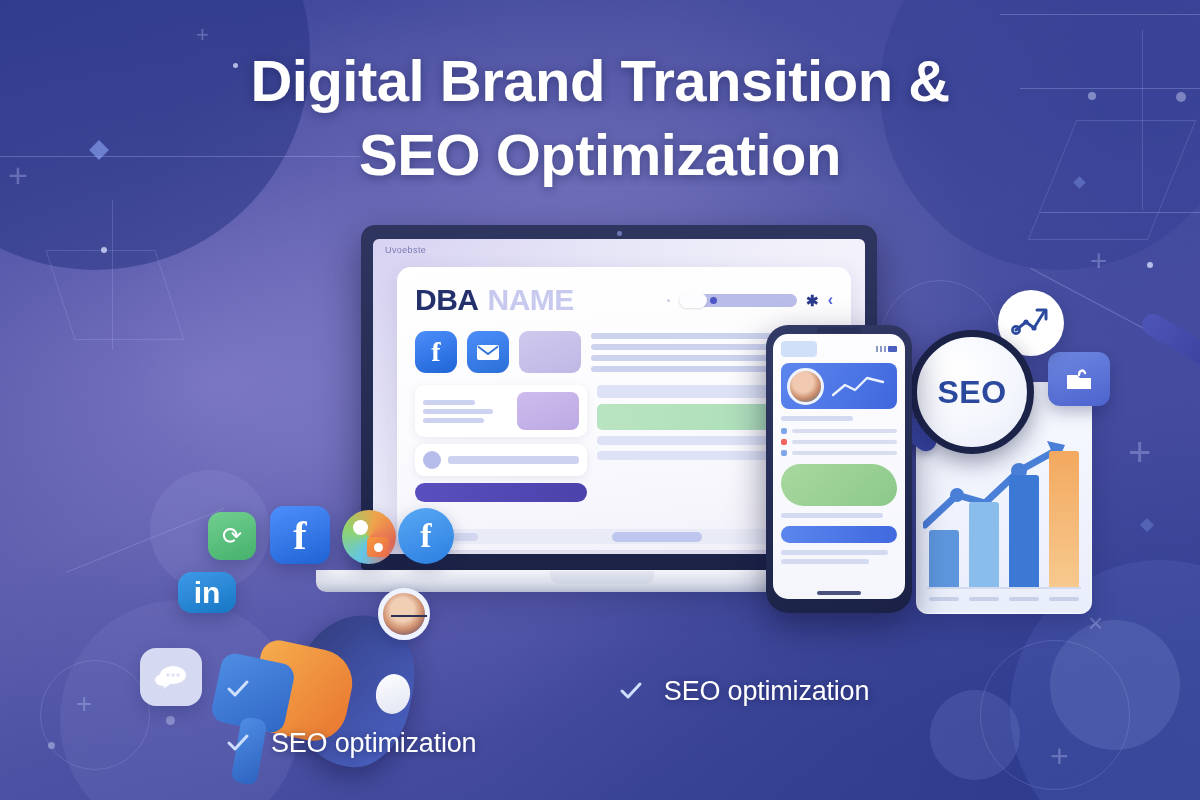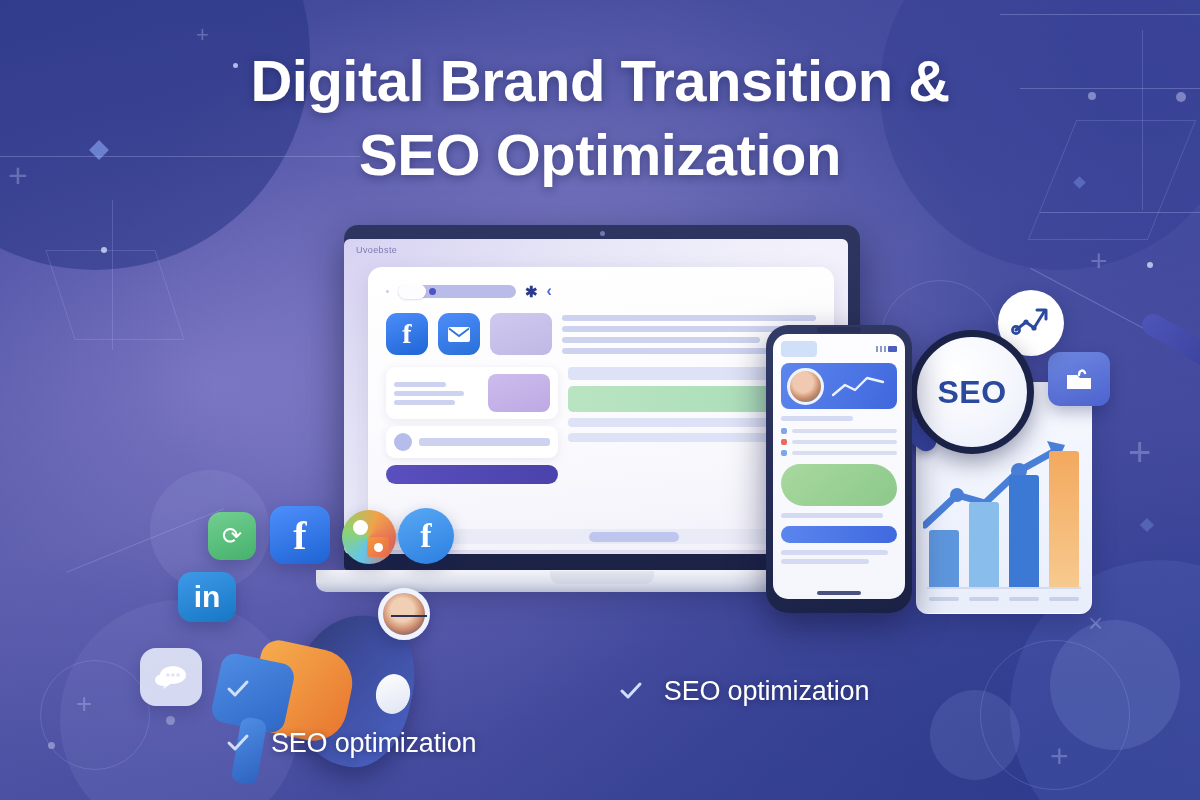--- a/index.html
+++ b/index.html
@@ -38,25 +38,25 @@
     color:#ffffff; font-weight:bold; font-size:58px; line-height:74px;
     letter-spacing:-0.5px; text-shadow:0 2px 10px rgba(20,24,70,.45);
   }
 
   
   .devices { position:absolute; left:0; top:180px; width:1200px; height:460px; z-index:20; }
 
   
   .laptop { position:absolute; left:344px; top:45px; width:516px; height:375px; }
   .laptop-lid {
-    position:absolute; left:0; top:0; width:516px; height:345px;
+    position:absolute; left:17px; top:0; width:516px; height:345px;
     background:linear-gradient(180deg,#2e3660 0%,#222a50 70%,#1b2246 100%);
     border-radius:14px 14px 4px 4px;
     box-shadow:0 14px 40px rgba(15,18,55,.55);
-    padding:14px 12px 16px 0;
+    padding:14px 12px 16px 12px;
   }
   .cam { position:absolute; top:6px; left:50%; width:5px; height:5px; margin-left:-2.5px;
          border-radius:50%; background:#6e79b4; }
   .laptop-screen {
     position:relative; width:100%; height:100%; border-radius:6px; overflow:hidden;
     background:linear-gradient(135deg,#d7d2f2 0%,#e7e6f7 30%,#f3f2fb 58%,#efeafb 100%);
   }
   .laptop-base {
     position:absolute; left:-28px; top:345px; width:572px; height:22px;
     background:linear-gradient(180deg,#f4f5fa 0%,#dcdfeb 55%,#b9bed2 100%);
@@ -197,21 +197,21 @@
               font-family:"Liberation Serif",serif; font-size:40px; font-weight:bold; }
   .ic.multi { left:212px; top:20px; width:54px; height:54px; border-radius:50%;
               background:conic-gradient(from 200deg,#63c6e8,#8fd36f,#f0a24a,#e96a58,#63c6e8); }
   .ic.multi .m-sq { width:22px; height:20px; border-radius:4px;
                     background:linear-gradient(140deg,#f59a3c,#ea6a4e); position:absolute;
                     right:7px; bottom:7px; }
   .ic.multi .m-ci { width:15px; height:15px; border-radius:50%; background:#fff;
                     position:absolute; left:11px; top:10px; }
   .ic.multi .m-ci2 { width:9px; height:9px; border-radius:50%; background:#fff;
                      position:absolute; right:13px; bottom:12px; }
-  .ic.li { left:48px; top:82px; width:58px; height:50px; border-radius:14px;
+  .ic.li { left:48px; top:82px; width:58px; height:41px; border-radius:14px;
            background:linear-gradient(160deg,#3e9ae8,#1777c4); font-size:30px; font-weight:bold; }
   .ic.chat { left:10px; top:158px; width:62px; height:58px; border-radius:16px;
              background:rgba(230,234,250,.88); box-shadow:0 6px 16px rgba(25,28,80,.22); }
   .ic.fb-bubble { left:268px; top:18px; width:56px; height:56px; border-radius:50%;
                   background:linear-gradient(160deg,#59a8f5,#2b7fe0);
                   font-family:"Liberation Serif",serif; font-size:34px; font-weight:bold; }
 
   .megaphone { position:absolute; left:72px; top:110px; width:230px; height:190px; z-index:28; }
   .mega-cone { position:absolute; left:92px; top:14px; width:118px; height:152px;
                background:linear-gradient(120deg,#2f3a76 0%,#3d4c9c 40%,#4a62c4 100%);
@@ -305,20 +305,23 @@
   <div class="devices">
 
     <div class="laptop">
       <div class="laptop-lid">
         <div class="cam"></div>
         <div class="laptop-screen">
           <div class="site-tag">Uvoebste</div>
 
           <div class="browser-card">
             <div class="dba-row">
+              <div class="dba">
+                <span class="b1">DBA</span><span class="b2">NAME</span>
+              </div>
               <div class="ctrl">
                 <div class="minidot"></div>
                 <div class="searchbar">
                   <div class="pill"></div>
                   <div class="knob"></div>
                 </div>
                 <span class="ico-ast">✱</span>
                 <span class="ico-chev">‹</span>
               </div>
             </div>

